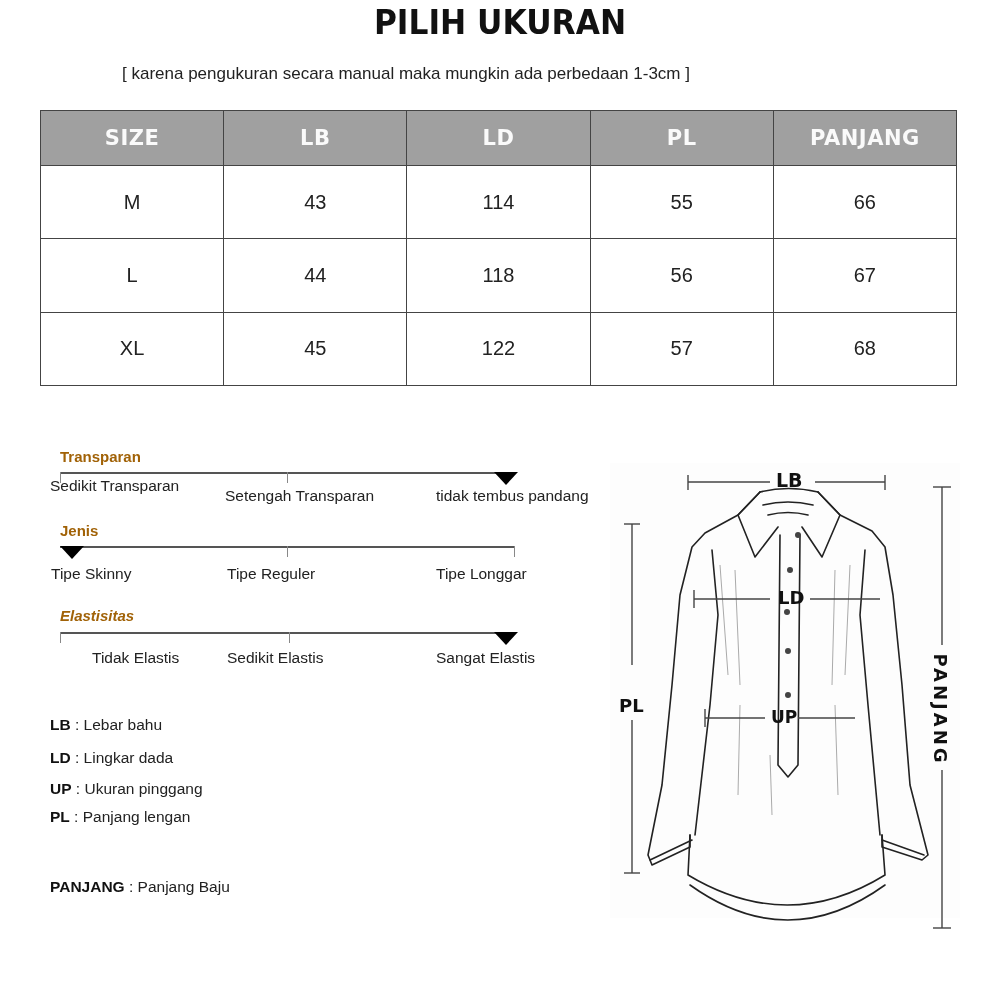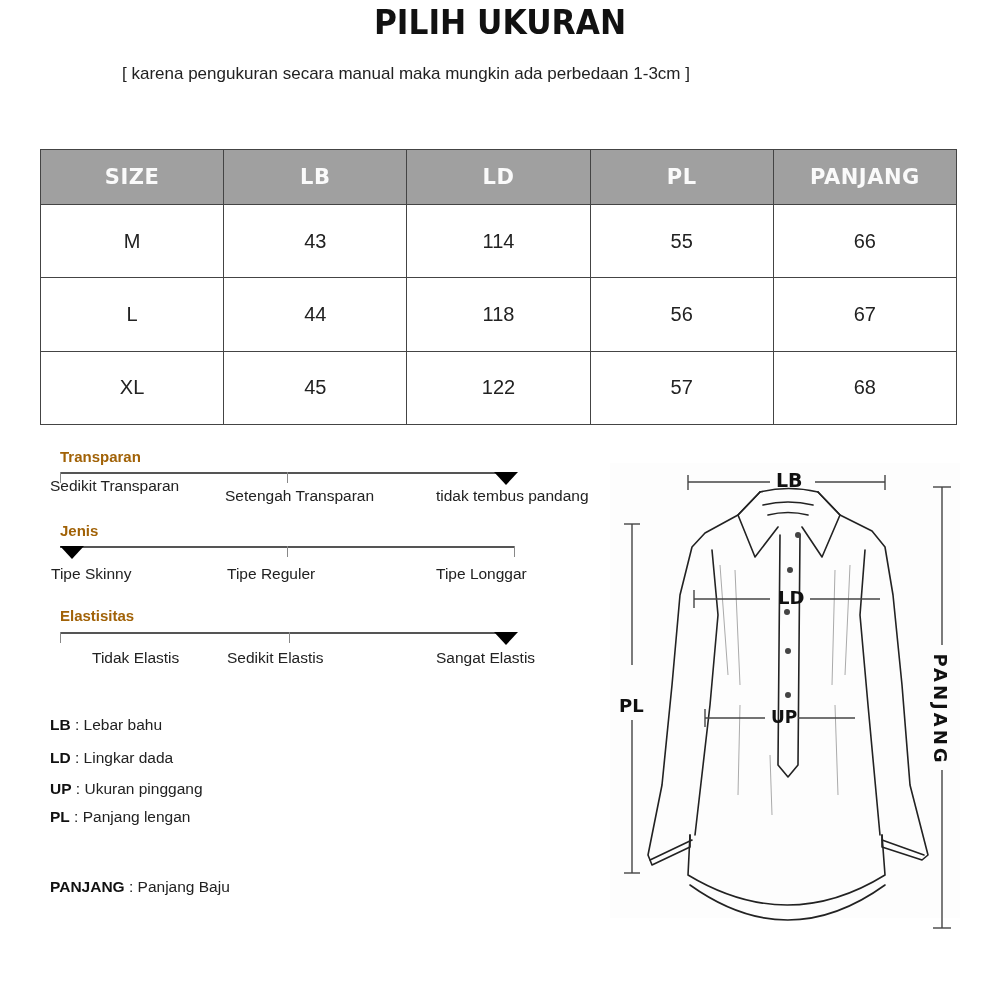--- a/index.html
+++ b/index.html
@@ -11,21 +11,21 @@
     font-family: "DejaVu Sans", sans-serif; font-weight: bold; font-size: 34px;
     letter-spacing: 0px; color: #111; transform: scaleX(0.92);
   }
   .subtitle {
     position: absolute; left: 0; top: 64px; width: 812px; text-align: center;
     font-size: 17px; color: #222;
   }
 
   table.size-table {
     position: absolute; left: 40px; top: 110px; width: 917px; height: 276px;
-    border-collapse: collapse; table-layout: fixed; margin-top: 39px;
+    border-collapse: collapse; table-layout: fixed;
   }
   table.size-table th {
     background: #a0a0a0; color: #fafafa; height: 55px;
     font-family: "DejaVu Sans", sans-serif; font-weight: bold; font-size: 21px;
     border: 1px solid #444; letter-spacing: 0.5px;
   }
   table.size-table td {
     height: 55px; text-align: center; font-size: 20px; color: #222;
     border: 1px solid #444;
   }
@@ -105,21 +105,21 @@
   <div class="scale-line" style="left:20px;top:24px;width:455px;"></div>
   <div class="marker" style="left:20px;top:24px;"></div>
   <div class="tick" style="left:247px;top:24px;"></div>
   <div class="tick" style="left:474px;top:24px;"></div>
   <div class="opt" style="left:11px;top:43px;">Tipe Skinny</div>
   <div class="opt" style="left:187px;top:43px;">Tipe  Reguler</div>
   <div class="opt" style="left:396px;top:43px;">Tipe Longgar</div>
 </div>
 
 <div class="scale" style="top:607px;height:64px;">
-  <div class="scale-label" style="top:0;">Elastisitas</div>
+  <div class="scale-label" style="top:0;font-style:italic;">Elastisitas</div>
   <div class="scale-line" style="left:20px;top:25px;width:455px;"></div>
   <div class="tick" style="left:20px;top:25px;"></div>
   <div class="tick" style="left:249px;top:25px;"></div>
   <div class="marker" style="left:454px;top:25px;"></div>
   <div class="opt" style="left:9px;top:42px;margin-left:43px;">Tidak Elastis</div>
   <div class="opt" style="left:187px;top:42px;">Sedikit Elastis</div>
   <div class="opt" style="left:396px;top:42px;">Sangat  Elastis</div>
 </div>
 
 <div class="legend">

